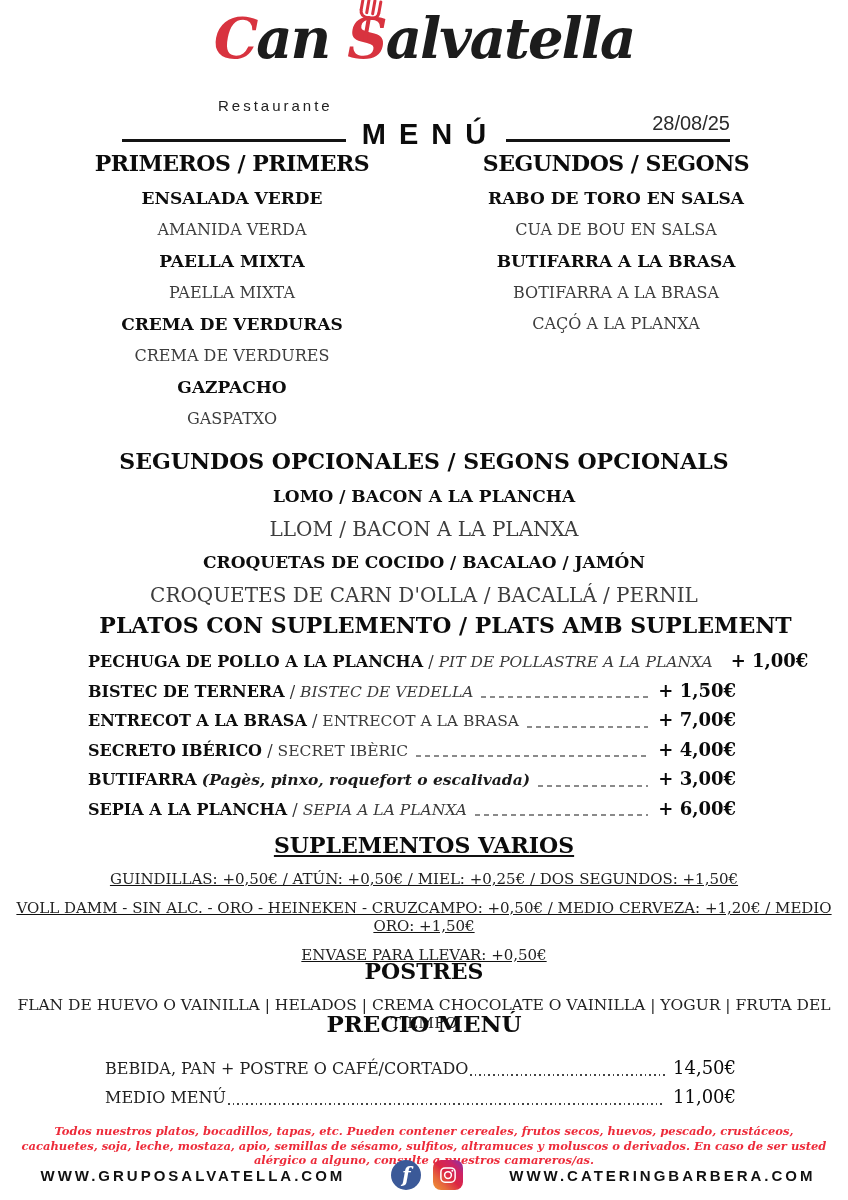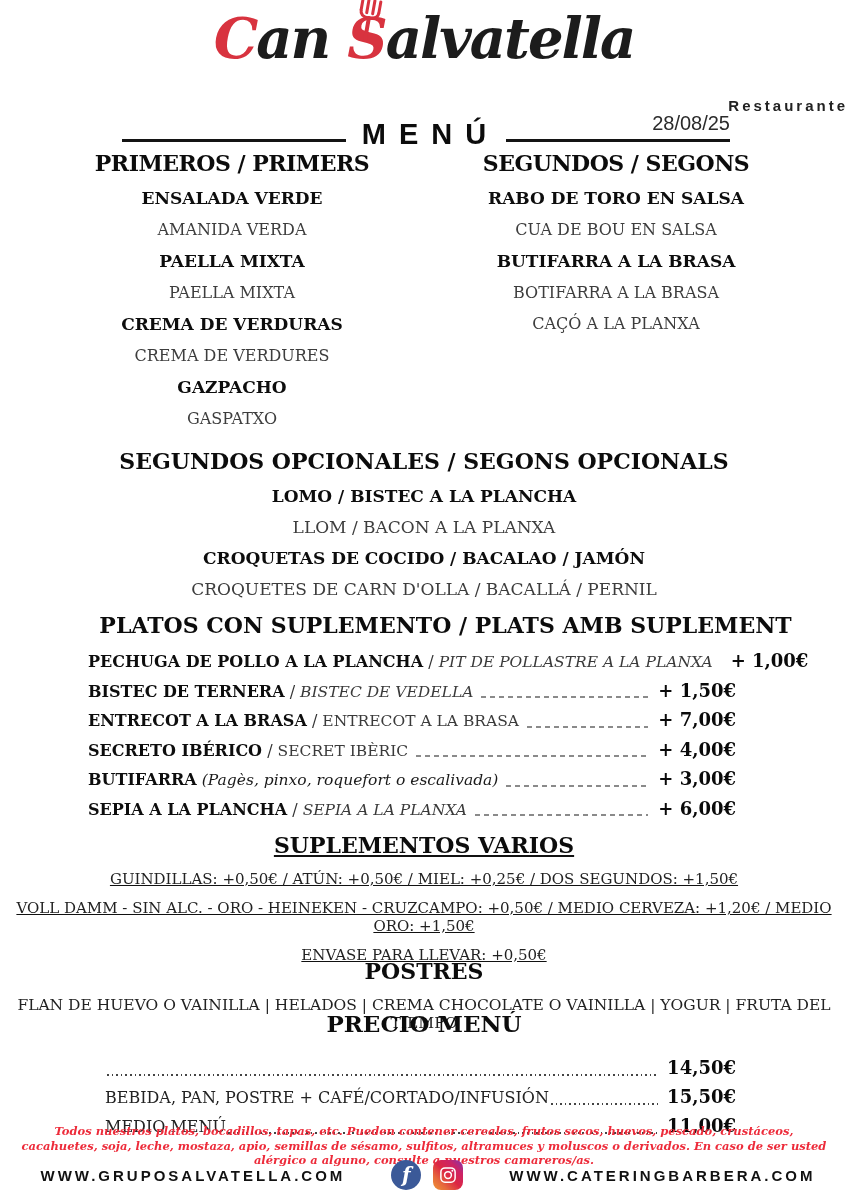--- a/index.html
+++ b/index.html
@@ -12,21 +12,21 @@
 
   
   .logo-block { position:absolute; top:8px; left:0; width:100%; text-align:center; }
   .logo-line { display:inline-flex; align-items:baseline; justify-content:flex-end;
     font-family:"DejaVu Serif","Liberation Serif",serif; font-style:italic; font-weight:bold;
     font-size:56px; letter-spacing:-2px; line-height:1.1; }
   .logo-red { color:#d8333f; }
   .logo-black { color:#1c1c1c; }
   .logo-word { margin-left:18px; position:relative; }
   .fork-wrap { position:absolute; top:-16px; left:6px; transform:rotate(10deg); }
-  .logo-sub { position:absolute; top:96px; left:0; width:100%; text-align:right;font-weight:bold; }
+  .logo-sub { position:absolute; top:96px; left:0; width:100%; text-align:left; }
   .logo-sub span { display:inline-block; margin-left:218px;
     font-family:"Liberation Sans","DejaVu Sans",sans-serif; font-size:15px;
     letter-spacing:3px; color:#222; }
 
   
   .menu-title { position:absolute; top:118px; left:0; width:100%; text-align:center;
     font-family:"Liberation Sans","DejaVu Sans",sans-serif; font-weight:bold;
     font-size:29px; letter-spacing:13px; text-indent:13px; color:#0c0c0c; }
   .rule { position:absolute; top:139px; height:3px; background:#141414; width:224px; }
   .rule-left { left:122px; }
@@ -42,47 +42,47 @@
   .dish-es { font-size:17px; font-weight:bold; color:#0d0d0d; margin-bottom:12px; }
   .dish-ca { font-size:16px; font-weight:normal; color:#3d3d3d; margin-bottom:12px; }
 
   
   .section { position:absolute; left:0; width:100%; text-align:center; }
   .sec-opcionales { top:448px; }
   .sec-varios { top:832px;text-decoration:underline; }
   .sec-postres { top:946px;margin-top:12px; }
   .sec-title { font-size:22px; font-weight:bold; color:#0c0c0c; margin-bottom:12px; }
   .opc-es { font-size:17px; font-weight:bold; color:#0d0d0d; margin-bottom:11px; }
-  .opc-ca { font-size:17px; color:#3d3d3d; margin-bottom:11px; }
+  .opc-ca { font-size:20px; color:#3d3d3d; margin-bottom:11px; }
   .varios-line { font-size:15px; color:#222; margin-bottom:11px; }
   .postres-line { font-size:15.5px; color:#222; }
 
   
   .sec-suplementos { position:absolute; top:612px; left:0; width:100%; }
   .sup-title { text-align:center; font-size:22px; font-weight:bold; color:#0c0c0c; margin-bottom:12px;padding-left:43px; }
   .sup-rows { margin:0 112px 0 88px; }
   .sup-row { display:flex; align-items:baseline; height:29.5px; }
   .sup-es { font-size:16px; font-weight:bold; color:#0d0d0d; white-space:nowrap; }
   .sup-sep { font-size:16px; color:#333; white-space:pre; }
   .sup-ca { font-size:15.5px; color:#3a3a3a; white-space:nowrap; }
   .sup-ca.italic { font-style:italic; }
-  .sup-ca.bold-it { font-style:italic; font-weight:normal; color:#1a1a1a; }
+  .sup-ca.bold-it { font-style:italic; font-weight:bold; color:#1a1a1a; }
   .sup-leader { flex:1; height:2px; align-self:center; margin:6px 10px 0 8px;
     background:repeating-linear-gradient(to right,#8a8a8a 0,#8a8a8a 5px,transparent 5px,transparent 9px); }
   .sup-price { font-size:18px; font-weight:bold; color:#0a0a0a; white-space:nowrap; }
 
   
   .sec-precio { position:absolute; top:1010px; left:0; width:100%; }
   .precio-title { text-align:center; font-size:23px; font-weight:bold; color:#0c0c0c; margin-bottom:20px; }
   .precio-rows { margin:0 112px 0 105px; }
   .precio-row { display:flex; align-items:baseline; height:29px; }
   .precio-label { font-size:16px; color:#222; white-space:nowrap; }
   .precio-leader { flex:1; height:2px; align-self:center; margin:7px 8px 0 2px;
     background:repeating-linear-gradient(to right,#444 0,#444 1.6px,transparent 1.6px,transparent 4.6px); }
-  .precio-price { font-size:18px; font-weight:bold; color:#0a0a0a; white-space:nowrap; }
+  .precio-price { font-size:18px; font-weight:normal; color:#0a0a0a; white-space:nowrap; }
 
   
   .disclaimer { position:absolute; top:1124px; left:18px; right:18px; text-align:center;
     font-size:11.5px; line-height:14.5px; font-weight:bold; font-style:italic; color:#ed2b3a; }
   .footer-bar { position:absolute; top:1152px; left:4px; width:100%; height:46px;
     display:flex; align-items:center; justify-content:center; gap:46px; }
   .site { font-family:"Liberation Sans","DejaVu Sans",sans-serif; font-weight:bold;
     font-size:15px; letter-spacing:3px; color:#111; text-decoration:none; }
   .social { display:flex; align-items:center; gap:12px; }
   .fb-icon { width:30px; height:30px; border-radius:50%; background:#3b5998;
@@ -139,21 +139,21 @@
       <div class="dish-es">RABO DE TORO EN SALSA</div>
       <div class="dish-ca">CUA DE BOU EN SALSA</div>
       <div class="dish-es">BUTIFARRA A LA BRASA</div>
       <div class="dish-ca">BOTIFARRA A LA BRASA</div>
       <div class="dish-ca">CAÇÓ A LA PLANXA</div>
     </div>
   </div>
 
   <div class="section sec-opcionales">
     <div class="sec-title">SEGUNDOS OPCIONALES / SEGONS OPCIONALS</div>
-    <div class="opc-es">LOMO / BISTEC A LA PLANCHA</div>
+    <div class="opc-es">LOMO / BACON A LA PLANCHA</div>
     <div class="opc-ca">LLOM / BACON A LA PLANXA</div>
     <div class="opc-es">CROQUETAS DE COCIDO / BACALAO / JAMÓN</div>
     <div class="opc-ca">CROQUETES DE CARN D'OLLA / BACALLÁ / PERNIL</div>
   </div>
 
   <div class="sec-suplementos">
     <div class="sup-title">PLATOS CON SUPLEMENTO / PLATS AMB SUPLEMENT</div>
     <div class="sup-rows">
       <div class="sup-row">
         <span class="sup-es">PECHUGA DE POLLO A LA PLANCHA</span>
@@ -209,27 +209,23 @@
 
   <div class="section sec-postres">
     <div class="sec-title">POSTRES</div>
     <div class="postres-line">FLAN DE HUEVO O VAINILLA | HELADOS | CREMA CHOCOLATE O VAINILLA | YOGUR | FRUTA DEL TIEMPO</div>
   </div>
 
   <div class="sec-precio">
     <div class="precio-title">PRECIO MENÚ</div>
     <div class="precio-rows">
       <div class="precio-row">
+        <span class="precio-label">BEBIDA, PAN + POSTRE O CAFÉ/CORTADO</span>
         <span class="precio-leader"></span>
         <span class="precio-price">14,50€</span>
-      </div>
-      <div class="precio-row">
-        <span class="precio-label">BEBIDA, PAN, POSTRE + CAFÉ/CORTADO/INFUSIÓN</span>
-        <span class="precio-leader"></span>
-        <span class="precio-price">15,50€</span>
       </div>
       <div class="precio-row">
         <span class="precio-label">MEDIO MENÚ</span>
         <span class="precio-leader"></span>
         <span class="precio-price">11,00€</span>
       </div>
     </div>
   </div>
 
   <div class="disclaimer">Todos nuestros platos, bocadillos, tapas, etc. Pueden contener cereales, frutos secos, huevos, pescado, crustáceos, cacahuetes, soja, leche, mostaza, apio, semillas de sésamo, sulfitos, altramuces y moluscos o derivados. En caso de ser usted alérgico a alguno, consulte a nuestros camareros/as.</div>

